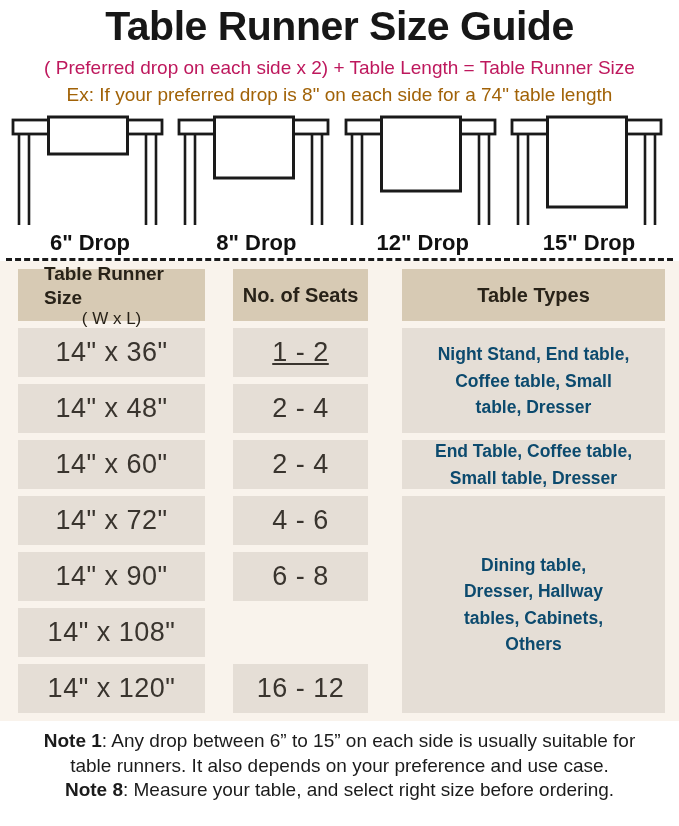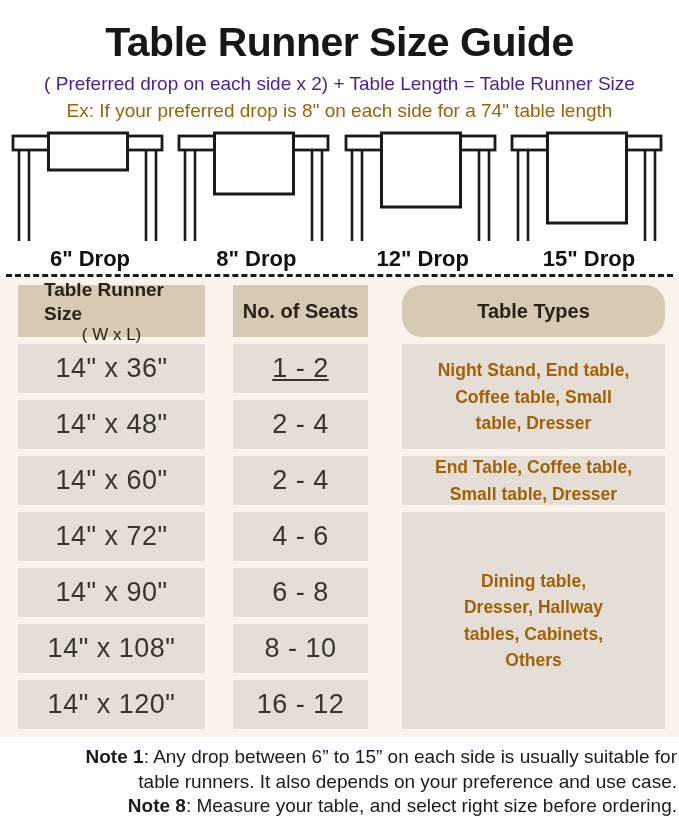--- a/index.html
+++ b/index.html
@@ -7,34 +7,34 @@
     position: relative;
     width: 679px;
     height: 826px;
     overflow: hidden;
     background: #ffffff;
     font-family: "Liberation Sans", sans-serif;
     color: #1e1e1e;
   }
 
   
-  .top { text-align: center; padding-top: 20px; }
+  .top { text-align: center; padding-top: 4px; }
   .title {
     margin: 0;
     font-size: 41px;
     font-weight: bold;
     letter-spacing: -0.5px;
     line-height: 1.12;
     color: #171717;
   }
   .formula {
     margin: 6px 0 0;
     font-size: 19px;
     line-height: 1.3;
-    color: #4c1d95;
+    color: #be185d;
     white-space: nowrap;
   }
   .example {
     margin: 1px 0 0;
     font-size: 19px;
     line-height: 1.35;
     color: #a16207;
     white-space: nowrap;
   }
 
@@ -92,25 +92,25 @@
     letter-spacing: 0.5px;
     color: #39342e;
   }
   .types {
     background: var(--cell-bg, #e5ded6);
     font-weight: bold;
     font-size: 17.5px;
     line-height: 1.5;
     white-space: pre-line;
     text-align: center;
-    color: #a16207;
-  }
-
-  
-  .notes { text-align: right; padding: 8px 2px 0; }
+    color: #0c4a6e;
+  }
+
+  
+  .notes { text-align: center; padding: 8px 2px 0; }
   .note {
     margin: 0;
     font-size: 19px;
     line-height: 1.28;
     color: #1b1b1b;
   }
   .note .pre { white-space: pre-line; }
 </style>
 </head>
 <body>
@@ -172,33 +172,32 @@
 
   <div class="divider"></div>
 
   <div class="table-section">
     <div class="size-grid">
         <div class="cell hdr" style="grid-area: 1 / 1 / 2;">
           <div class="hdr-line1">Table Runner Size</div>
           <div class="hdr-line2">( W x L)</div>
         </div>
         <div class="cell hdr hdr-single" style="grid-area: 1 / 3 / 2;">No. of Seats</div>
-        <div class="cell hdr hdr-single" style="grid-area: 1 / 5 / 2; border-radius: 20px;">Table Types</div>
+        <div class="cell hdr hdr-single" style="grid-area: 1 / 5 / 2;">Table Types</div>
         <div class="cell val" style="grid-area: 2 / 1 / 3;">14" x 36"</div>
         <div class="cell val" style="grid-area: 2 / 3 / 3; text-decoration: underline;">1 - 2</div>
         <div class="cell val" style="grid-area: 3 / 1 / 4;">14" x 48"</div>
         <div class="cell val" style="grid-area: 3 / 3 / 4;">2 - 4</div>
         <div class="cell val" style="grid-area: 4 / 1 / 5;">14" x 60"</div>
         <div class="cell val" style="grid-area: 4 / 3 / 5;">2 - 4</div>
         <div class="cell val" style="grid-area: 5 / 1 / 6;">14" x 72"</div>
         <div class="cell val" style="grid-area: 5 / 3 / 6;">4 - 6</div>
         <div class="cell val" style="grid-area: 6 / 1 / 7;">14" x 90"</div>
         <div class="cell val" style="grid-area: 6 / 3 / 7;">6 - 8</div>
         <div class="cell val" style="grid-area: 7 / 1 / 8;">14" x 108"</div>
-        <div class="cell val" style="grid-area: 7 / 3 / 8;">8 - 10</div>
         <div class="cell val" style="grid-area: 8 / 1 / 9;">14" x 120"</div>
         <div class="cell val" style="grid-area: 8 / 3 / 9;">16 - 12</div>
         <div class="cell types" style="grid-area: 2 / 5 / 4;">Night Stand, End table,
 Coffee table, Small
 table, Dresser</div>
         <div class="cell types" style="grid-area: 4 / 5 / 5;">End Table, Coffee table,
 Small table, Dresser</div>
         <div class="cell types" style="grid-area: 5 / 5 / 9;">Dining table,
 Dresser, Hallway
 tables, Cabinets,

